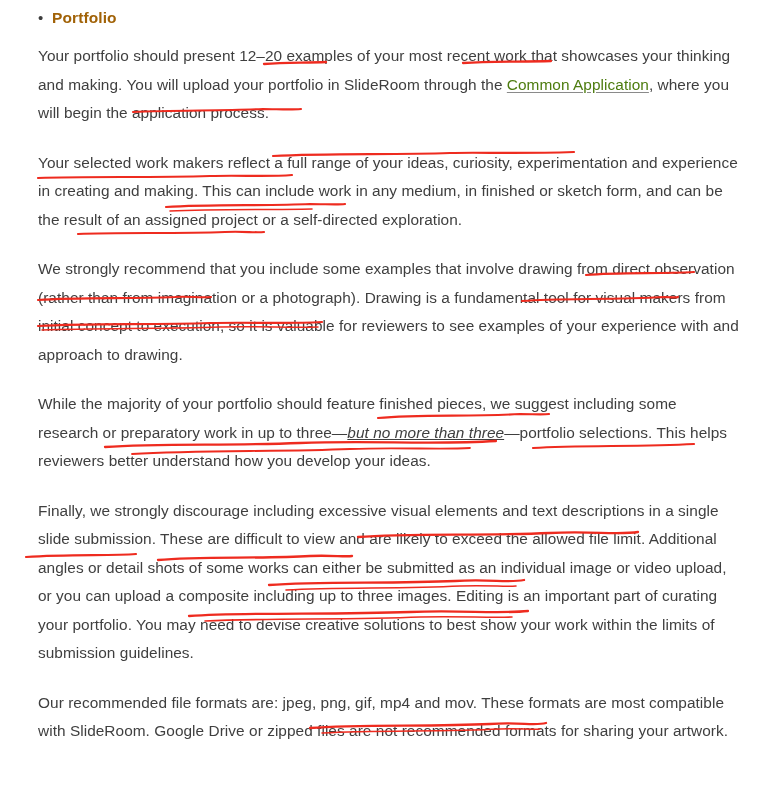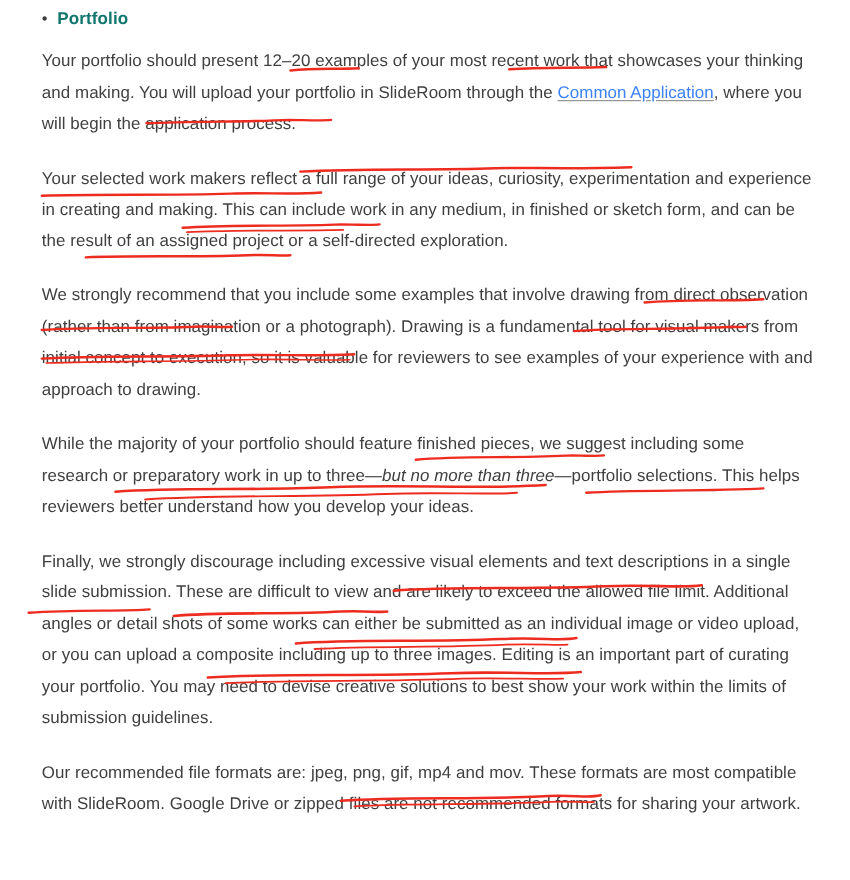--- a/index.html
+++ b/index.html
@@ -29,39 +29,39 @@
   .bullet {
     width: 14px;
     color: #3d3d3d;
     font-size: 15px;
     line-height: 20px;
     flex: 0 0 14px;
   }
   .heading {
     font-size: 15.5px;
     font-weight: bold;
-    color: #0f766e;
+    color: #a16207;
     line-height: 20px;
     letter-spacing: 0.1px;
   }
   p.body {
     margin: 0 0 21px 0;
     font-size: 15.4px;
     line-height: 28.5px;
     color: #3f3f3f;
     letter-spacing: 0.05px;
   }
   p.body:last-of-type { margin-bottom: 0; }
   .link {
-    color: #3b82f6;
+    color: #4d7c0f;
     text-decoration: underline;
     text-decoration-color: #8a8a8a;
     text-underline-offset: 2px;
   }
-  em { font-style: italic; }
+  em { font-style: italic; text-decoration: underline; }
 
   
   .marks {
     position: absolute;
     left: 0; top: 0;
     width: 773px;
     height: 800px;
     pointer-events: none;
   }
   .marks svg { display: block; }

